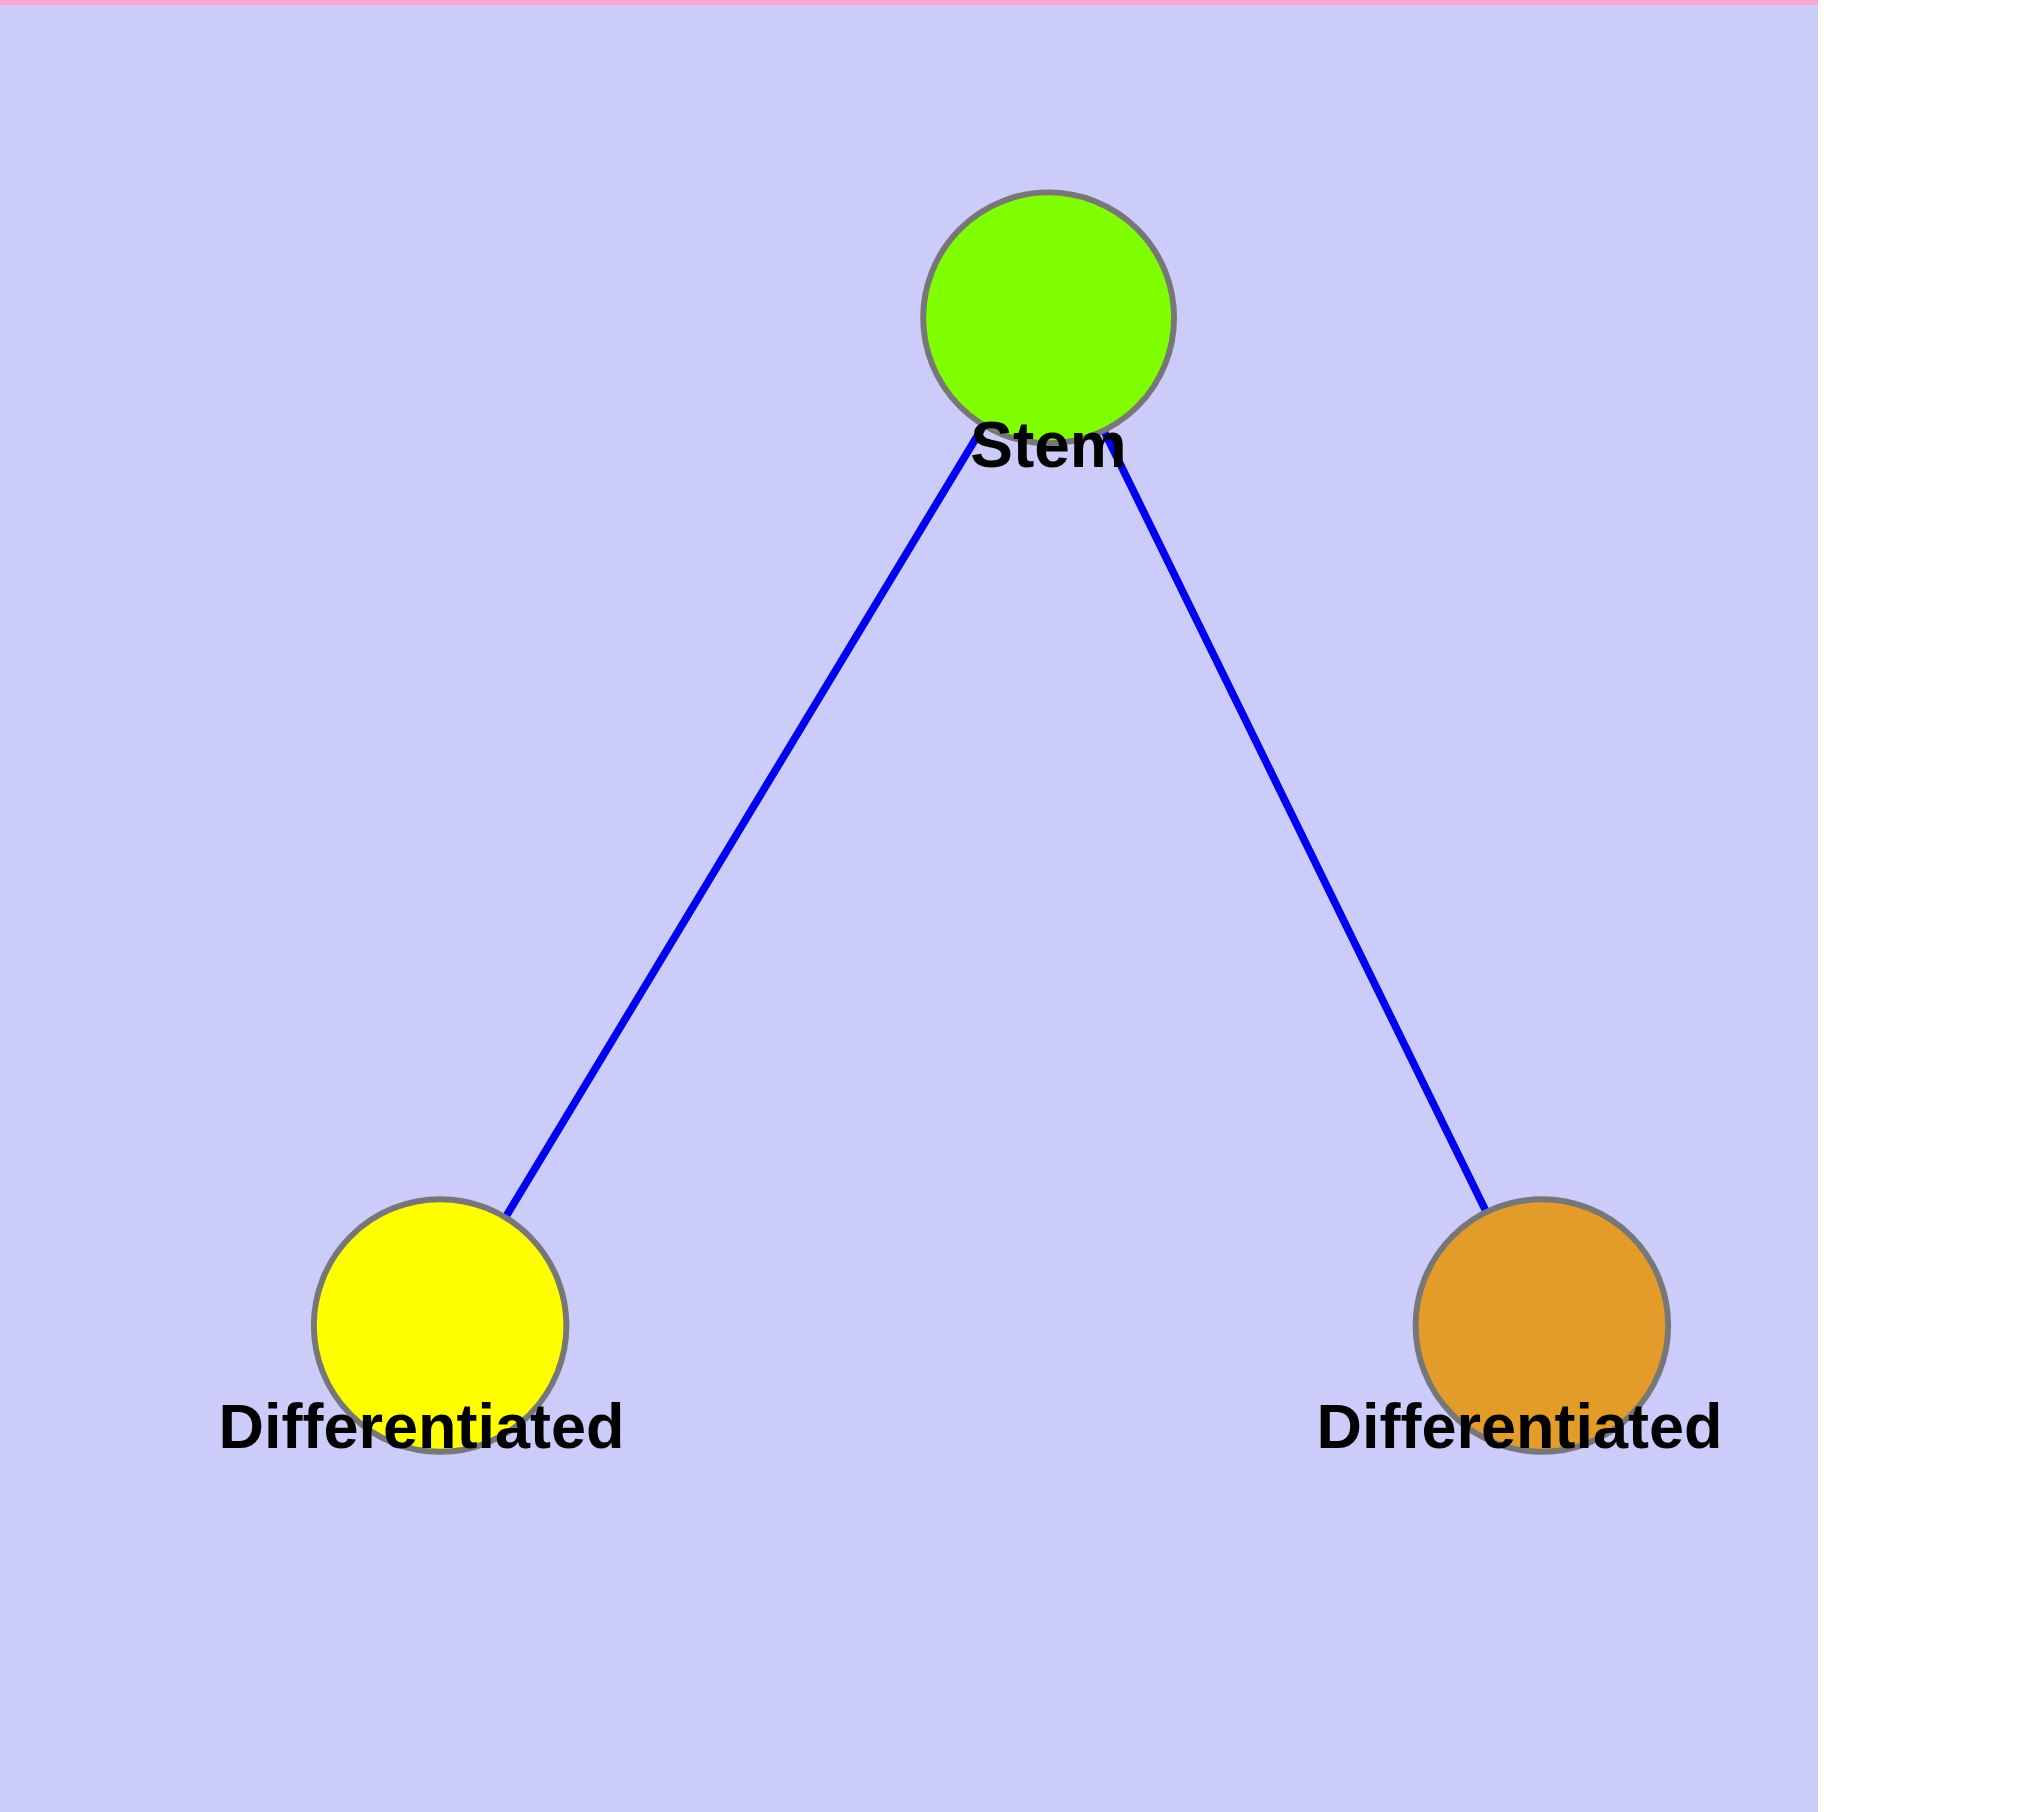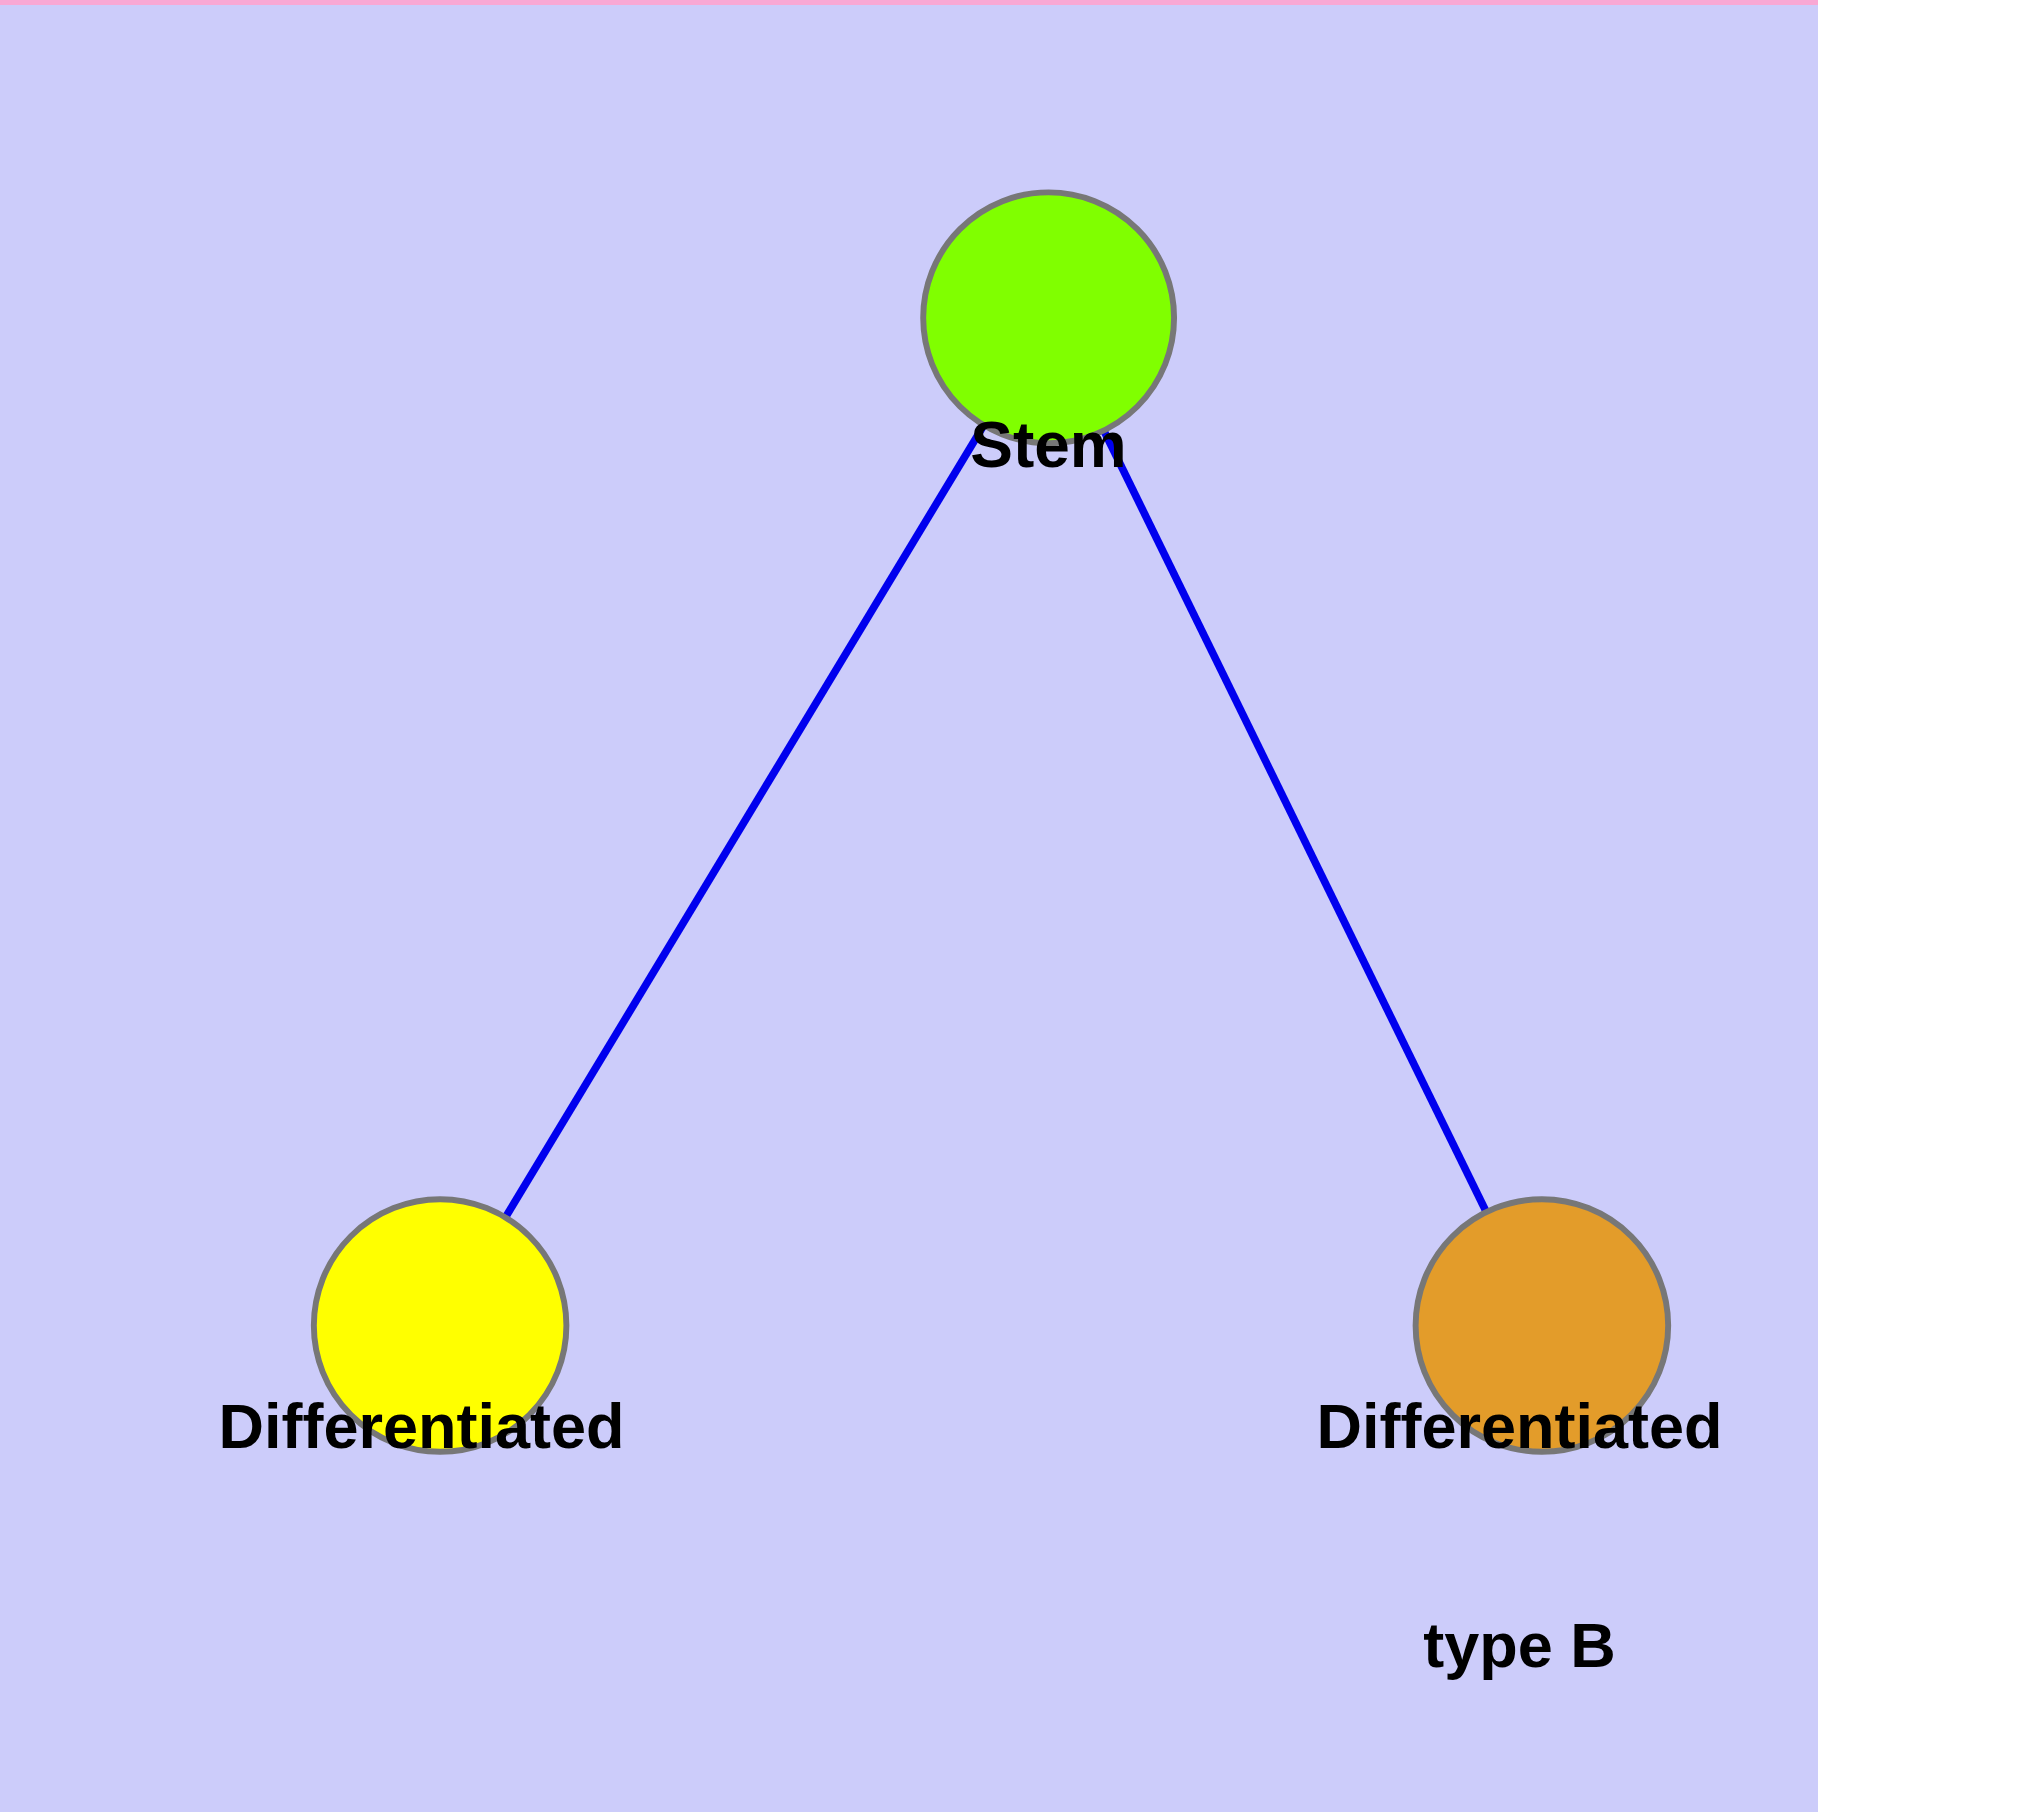--- a/index.html
+++ b/index.html
@@ -88,17 +88,16 @@
   <div class="node-label" id="label-stem" style="color: rgb(0, 0, 0);">
     <div>Stem</div>
   </div>
 
   <div class="node-label" id="label-diff-a" style="color: rgb(0, 0, 0);">
     <div>Differentiated</div>
   </div>
 
   <div class="node-label" id="label-diff-b" style="color: rgb(0, 0, 0);">
     <div>Differentiated</div>
-    <div>type B</div>
   </div>
 
 </div>
 
 
 </body></html>

